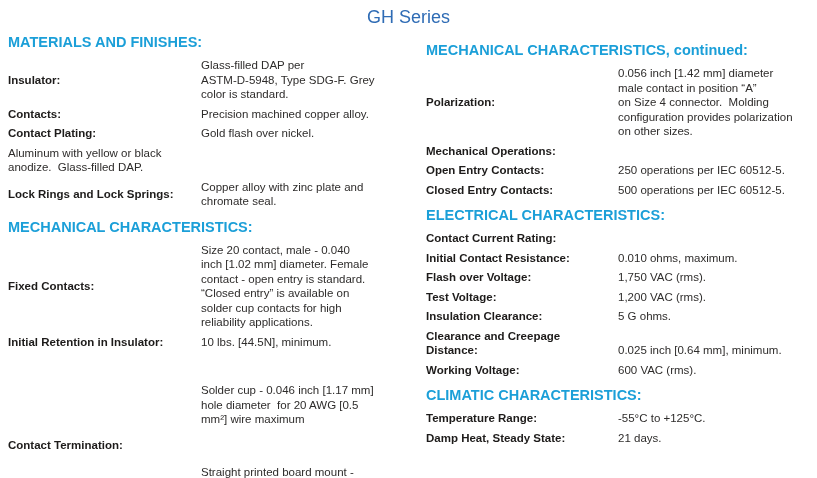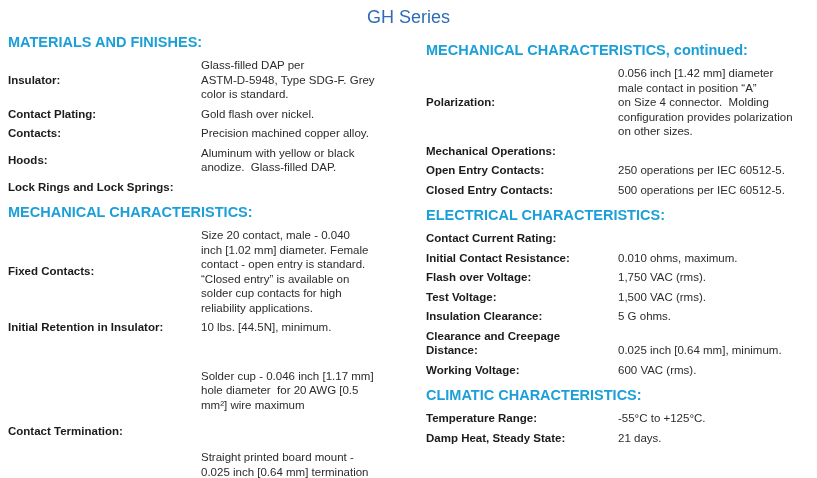--- a/index.html
+++ b/index.html
@@ -73,34 +73,35 @@
 
       <div class="heading">MATERIALS AND FINISHES:</div>
 
       <div class="row">
         <div class="label">Insulator:</div>
         <div class="value">Glass-filled DAP per
 ASTM-D-5948, Type SDG-F. Grey
 color is standard.</div>
       </div>
       <div class="row">
+        <div class="label">Contacts:</div>
+        <div class="value">Precision machined copper alloy.</div>
+      </div>
+      <div class="row">
         <div class="label">Contact Plating:</div>
         <div class="value">Gold flash over nickel.</div>
       </div>
       <div class="row">
-        <div class="label">Contacts:</div>
-        <div class="value">Precision machined copper alloy.</div>
-      </div>
-      <div class="row">
-        <div class="label">Hoods:</div>
         <div class="value">Aluminum with yellow or black
 anodize.  Glass-filled DAP.</div>
       </div>
       <div class="row">
         <div class="label">Lock Rings and Lock Springs:</div>
+        <div class="value">Copper alloy with zinc plate and
+chromate seal.</div>
       </div>
 
       <div class="heading">MECHANICAL CHARACTERISTICS:</div>
 
       <div class="row">
         <div class="label">Fixed Contacts:</div>
         <div class="value">Size 20 contact, male - 0.040
 inch [1.02 mm] diameter. Female
 contact - open entry is standard.
 “Closed entry” is available on
@@ -158,21 +159,21 @@
       <div class="row">
         <div class="label">Initial Contact Resistance:</div>
         <div class="value">0.010 ohms, maximum.</div>
       </div>
       <div class="row">
         <div class="label">Flash over Voltage:</div>
         <div class="value">1,750 VAC (rms).</div>
       </div>
       <div class="row">
         <div class="label">Test Voltage:</div>
-        <div class="value">1,500 VAC (rms).</div>
+        <div class="value">1,200 VAC (rms).</div>
       </div>
       <div class="row">
         <div class="label">Insulation Clearance:</div>
         <div class="value">5 G ohms.</div>
       </div>
       <div class="row align-end">
         <div class="label">Clearance and Creepage
 Distance:</div>
         <div class="value">0.025 inch [0.64 mm], minimum.</div>
       </div>

